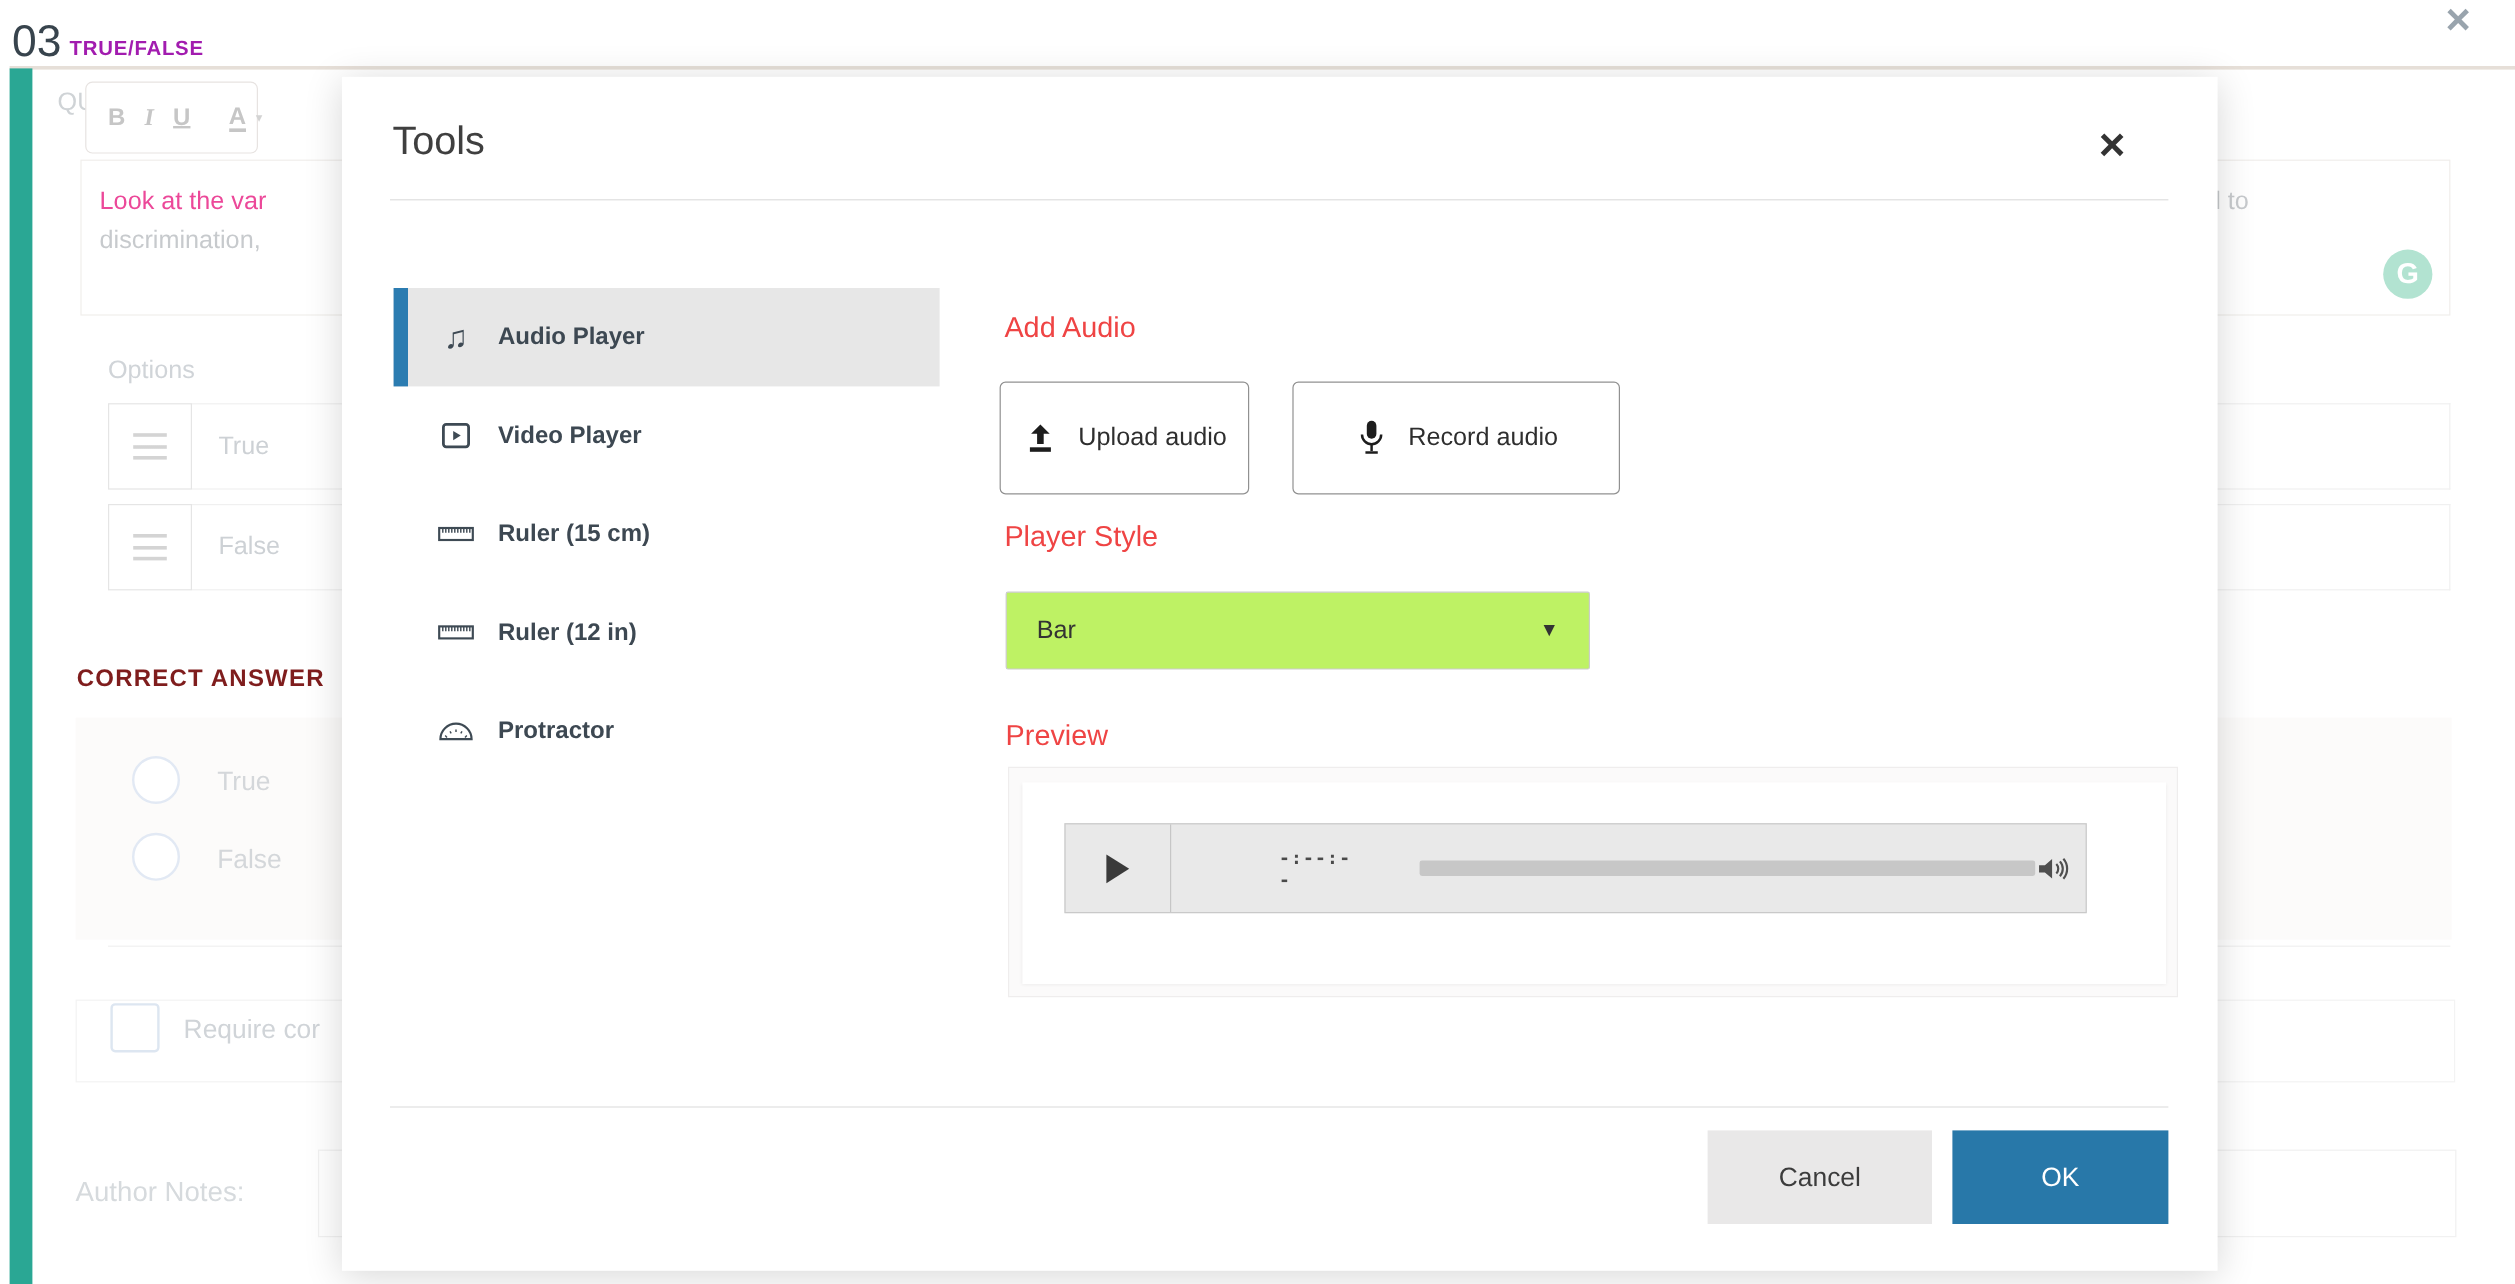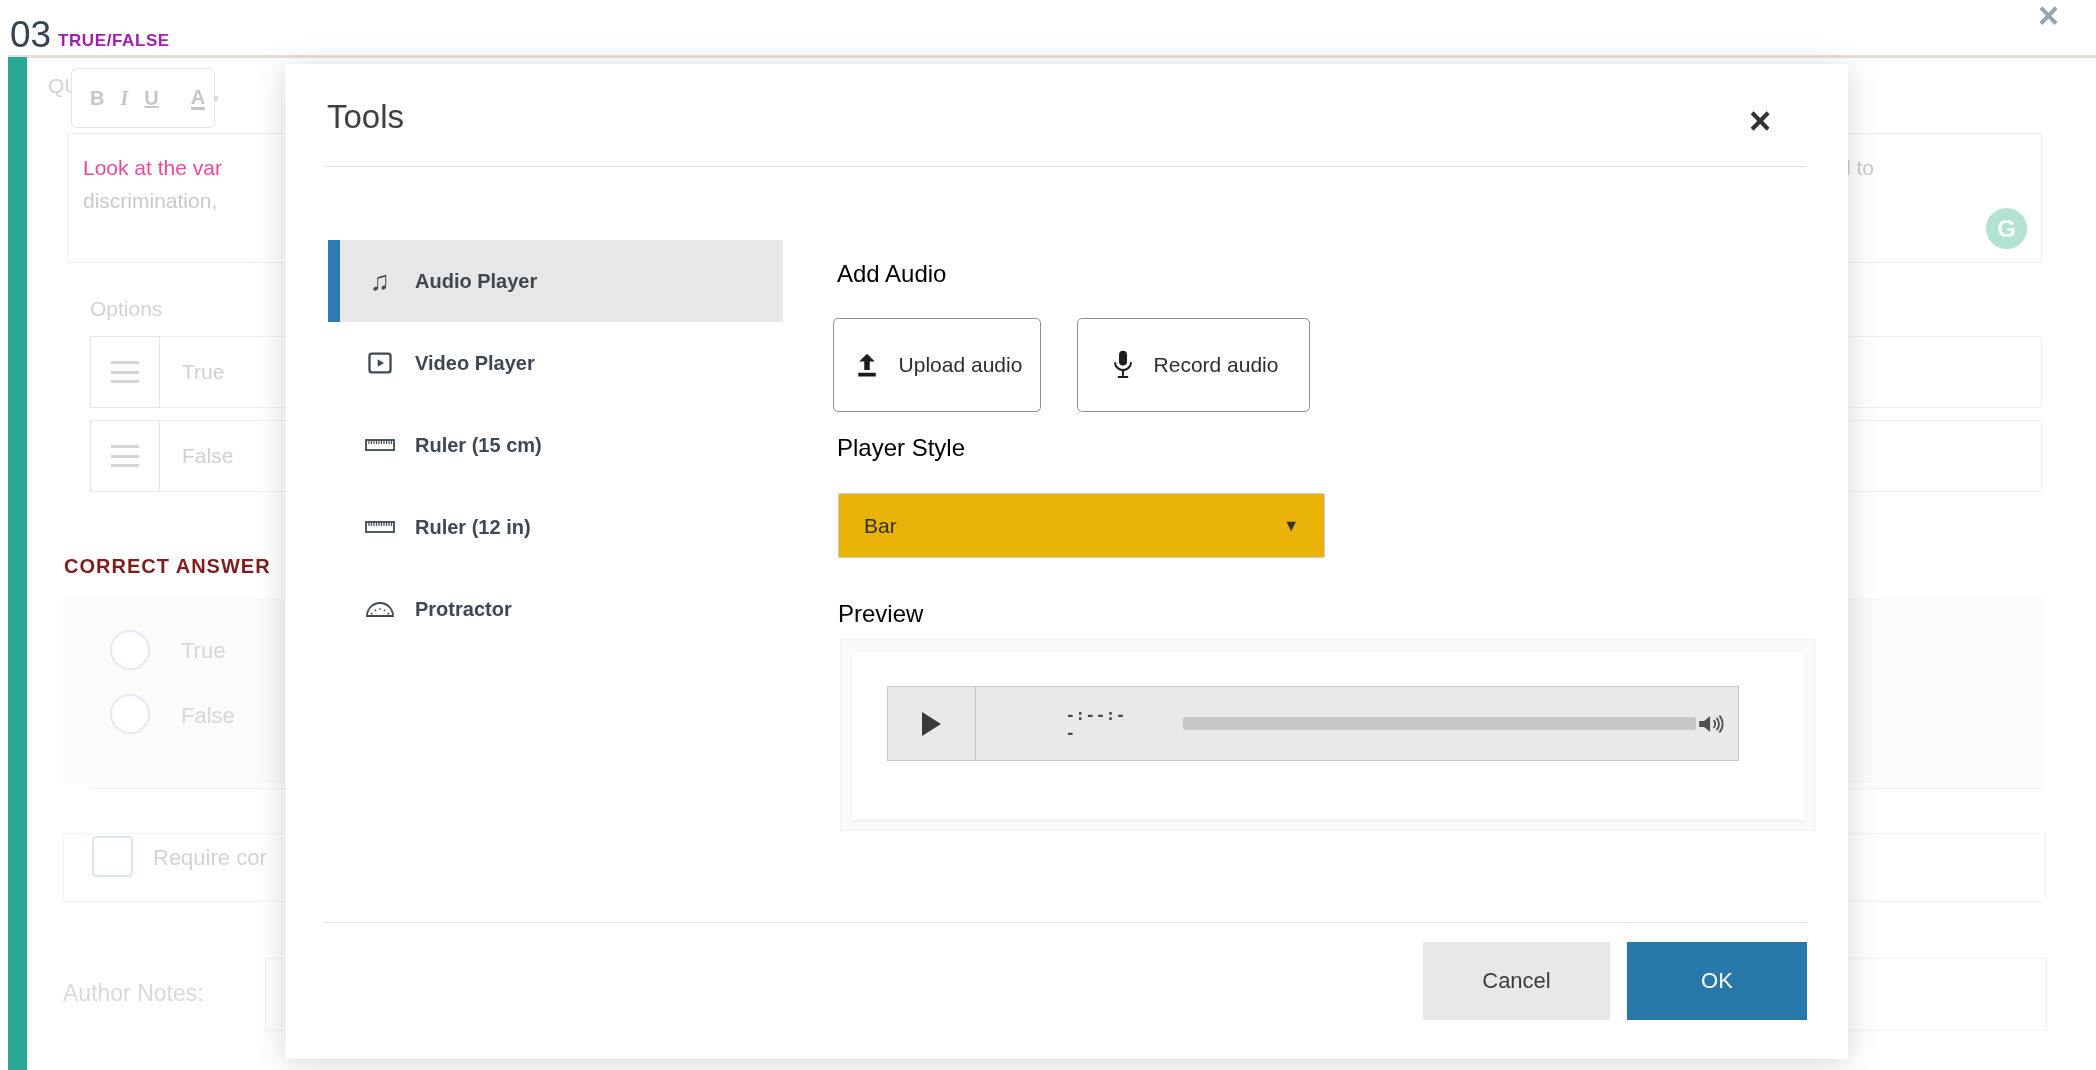--- a/index.html
+++ b/index.html
@@ -72,30 +72,30 @@
                cursor:pointer;line-height:1;}
   .modal-hdiv{position:absolute;left:40px;top:102px;width:1482px;height:1px;background:#dedede;}
 
   .sidebar{position:absolute;left:43px;top:176px;width:455px;}
   .side-item{height:82px;display:flex;align-items:center;padding-left:37px;gap:20px;cursor:pointer;
              box-sizing:border-box;}
   .side-item.selected{background:#e7e7e7;border-left:12px solid #2b7cb1;padding-left:25px;}
   .side-icon{width:30px;display:flex;justify-content:center;color:#3e4a54;font-size:27px;line-height:1;}
   .side-label{font-size:20px;font-weight:700;color:#3d4852;}
 
-  .rp-heading{position:absolute;font-size:24px;color:#000000;}
+  .rp-heading{position:absolute;font-size:24px;color:#ef4444;}
   .h-add{left:552px;top:196px;} .h-style{left:552px;top:370px;} .h-preview{left:553px;top:536px;}
 
   .audio-btn{position:absolute;top:254px;height:94px;background:#fff;border:1px solid #919191;
              border-radius:5px;display:flex;align-items:center;justify-content:center;gap:17px;
              font-size:21px;color:#2e2e2e;cursor:pointer;box-sizing:border-box;}
-  .btn-upload{left:548px;width:208px;} .btn-record{left:792px;width:233px;}
+  .btn-upload{left:548px;width:208px;} .btn-record{left:792px;width:273px;}
 
   .dropdown{position:absolute;left:553px;top:429px;width:487px;height:65px;border:1px solid #cccccc;
-            border-radius:2px;background:#eab308;display:flex;align-items:center;padding:0 25px;
+            border-radius:2px;background:#bef264;display:flex;align-items:center;padding:0 25px;
             box-sizing:border-box;cursor:pointer;}
   .dd-value{font-size:21px;color:#333;}
   .dd-caret{margin-left:auto;font-size:16px;color:#333;}
 
   .preview-outer{position:absolute;left:555px;top:575px;width:975px;height:192px;background:#fbfafa;
                  border:1px solid #efeded;box-sizing:border-box;}
   .preview-card{position:absolute;left:11px;top:12px;width:953px;height:168px;background:#fff;
                 box-shadow:0 1px 3px rgba(0,0,0,.07);}
   .player-bar{position:absolute;left:35px;top:34px;width:852px;height:75px;background:#e9e9e9;
               border:1px solid #c9c9c9;display:flex;align-items:center;box-sizing:border-box;}

